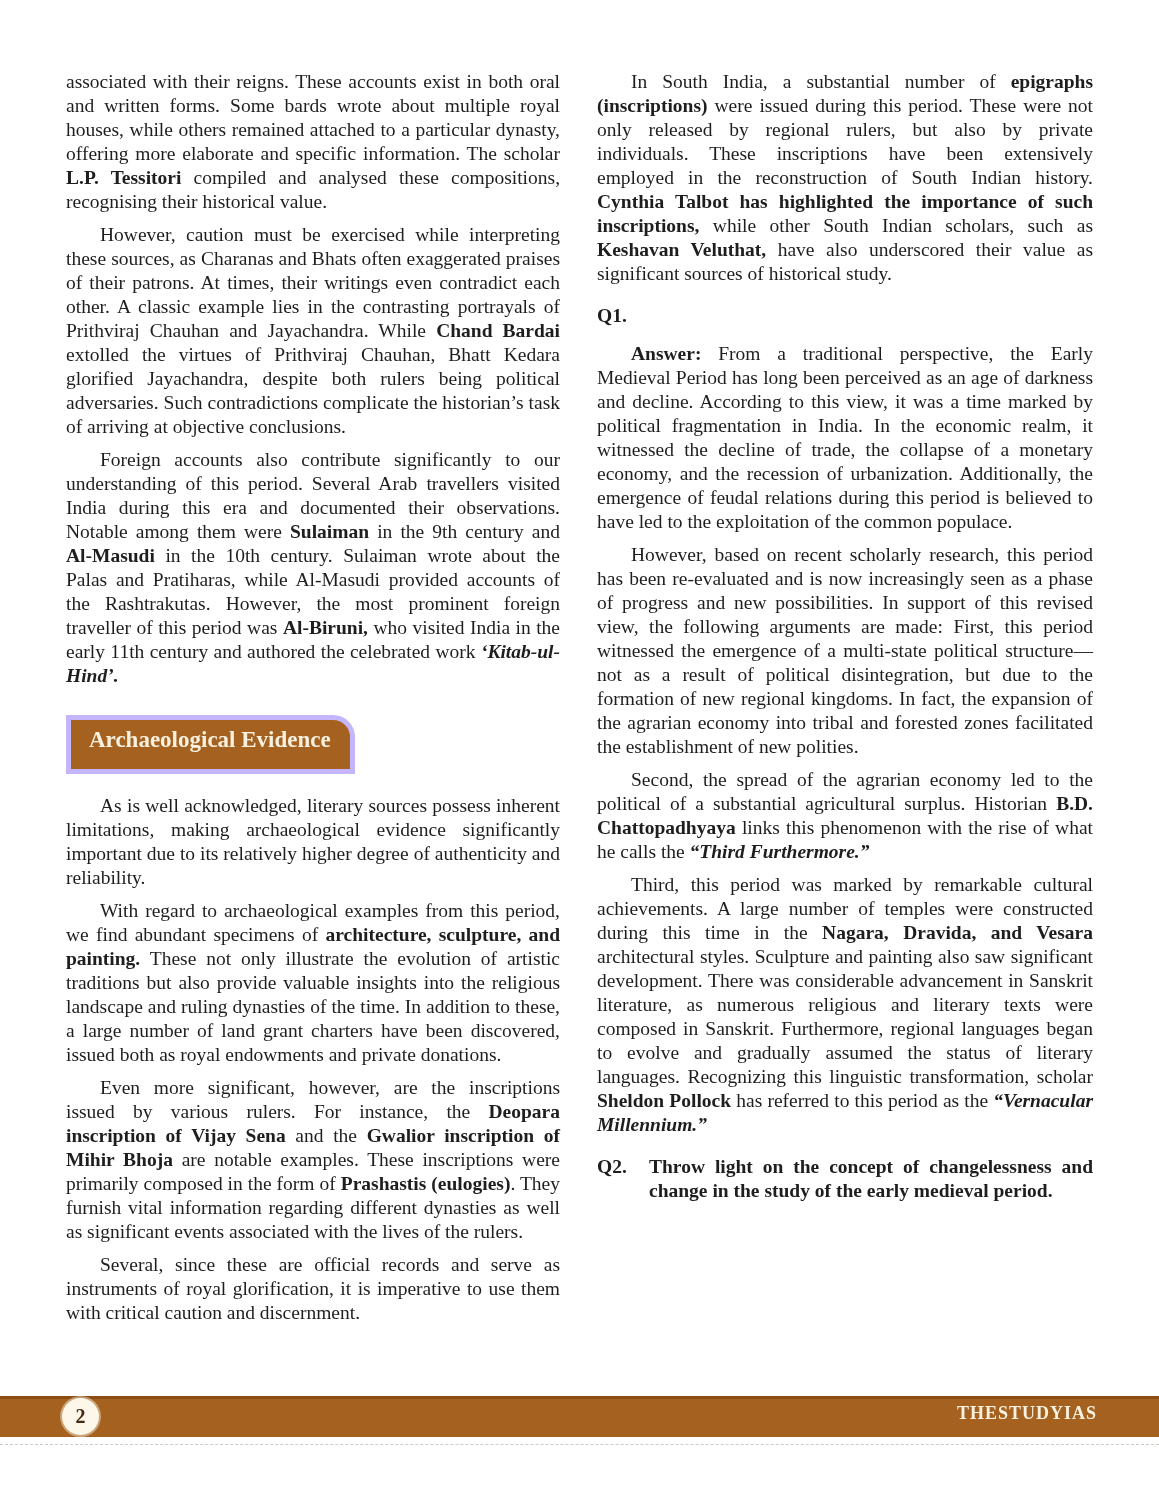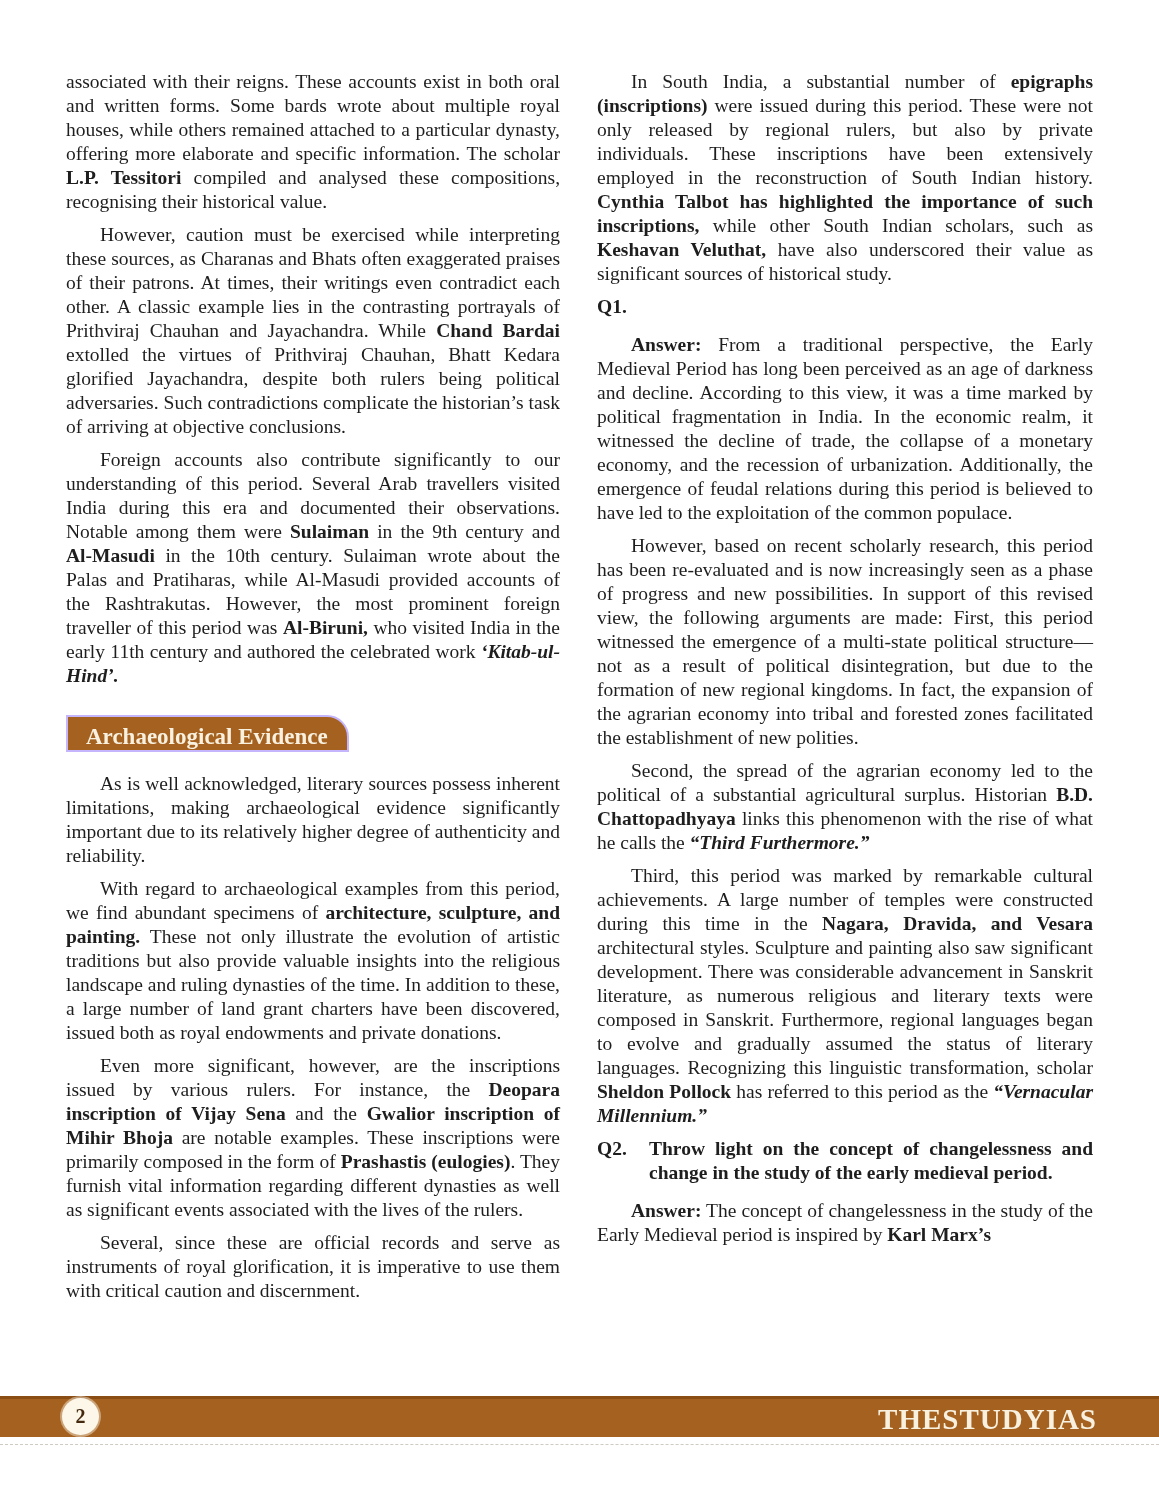--- a/index.html
+++ b/index.html
@@ -27,30 +27,30 @@
   .col-right{left:597px;width:496px;}
   .para{margin:8px 0 9px 0;text-indent:34px;}
   .para.no-indent{text-indent:0;}
   .run-b{font-weight:bold;}
   .run-bi{font-weight:bold;font-style:italic;}
   .section-banner{
     display:inline-block;
     margin:18px 0 12px 0;
     background:var(--brown);
     color:var(--cream);
-    border:2px solid #c4b5fd;
+    border:5px solid #c4b5fd;
     border-radius:0 22px 0 0;
-    padding:6px 19px 0 18px;
+    padding:6px 19px 16px 18px;
     font-size:23px;font-weight:bold;
     text-indent:0;line-height:27px;
   }
   .qa{
     display:grid;
     grid-template-columns:52px 1fr;
-    margin:0 0 14px 0;
+    margin:18px 0 14px 0;
     font-weight:bold;
     font-family:Liberation Serif, serif;
   }
   .q-label{text-indent:0;}
   .q-text{text-align:justify;}
   .footer-bar{
     position:absolute;left:0;top:1396px;
     width:100%;height:41px;
     background:var(--brown);
     border-top:3px solid #8a4e15;
@@ -59,21 +59,21 @@
   .page-badge{
     position:absolute;left:62px;top:1398px;
     width:37px;height:37px;border-radius:50%;
     background:#fcf7e8;
     box-shadow:0 0 0 2px rgba(252,247,232,.45);
     display:flex;align-items:center;justify-content:center;
     font-size:20px;font-weight:bold;color:#44290e;
   }
   .brand{
     position:absolute;right:62px;top:1403px;
-    font-size:29px;font-weight:bold;
+    font-size:18px;font-weight:bold;
     color:var(--cream);
     letter-spacing:1px;
   }
   .footer-rule{
     position:absolute;left:0;top:1444px;width:100%;
     border-top:1px dashed #cfcac2;
   }
 </style>
 </head>
 <body>
@@ -99,21 +99,20 @@
       <span class="q-label">Q1.</span>
     </div>
     <p class="para"><span class="run-b">Answer:</span><span class="run-r"> From a traditional perspective, the Early Medieval Period has long been perceived as an age of darkness and decline. According to this view, it was a time marked by political fragmentation in India. In the economic realm, it witnessed the decline of trade, the collapse of a monetary economy, and the recession of urbanization. Additionally, the emergence of feudal relations during this period is believed to have led to the exploitation of the common populace.</span></p>
     <p class="para"><span class="run-r">However, based on recent scholarly research, this period has been re-evaluated and is now increasingly seen as a phase of progress and new possibilities. In support of this revised view, the following arguments are made: First, this period witnessed the emergence of a multi-state political structure—not as a result of political disintegration, but due to the formation of new regional kingdoms. In fact, the expansion of the agrarian economy into tribal and forested zones facilitated the establishment of new polities.</span></p>
     <p class="para"><span class="run-r">Second, the spread of the agrarian economy led to the political of a substantial agricultural surplus. Historian </span><span class="run-b">B.D. Chattopadhyaya</span><span class="run-r"> links this phenomenon with the rise of what he calls the </span><span class="run-bi">“Third Furthermore.”</span></p>
     <p class="para"><span class="run-r">Third, this period was marked by remarkable cultural achievements. A large number of temples were constructed during this time in the </span><span class="run-b">Nagara, Dravida, and Vesara</span><span class="run-r"> architectural styles. Sculpture and painting also saw significant development. There was considerable advancement in Sanskrit literature, as numerous religious and literary texts were composed in Sanskrit. Furthermore, regional languages began to evolve and gradually assumed the status of literary languages. Recognizing this linguistic transformation, scholar </span><span class="run-b">Sheldon Pollock</span><span class="run-r"> has referred to this period as the </span><span class="run-bi">“Vernacular Millennium.”</span></p>
     <div class="qa">
       <span class="q-label">Q2.</span>
       <div class="q-text"><span class="run-b">Throw light on the concept of changelessness and change in the study of the early medieval period.</span></div>
     </div>
-    <p class="para"><span class="run-b">Answer:</span><span class="run-r"> The concept of changelessness in the study of the Early Medieval period is inspired by </span><span class="run-b">Karl Marx’s</span></p>
   </div>
 
   <div class="footer-bar"></div>
   <div class="page-badge">2</div>
   <div class="brand">THESTUDYIAS</div>
   <div class="footer-rule"></div>
 
 </div>
 
 </body></html>

